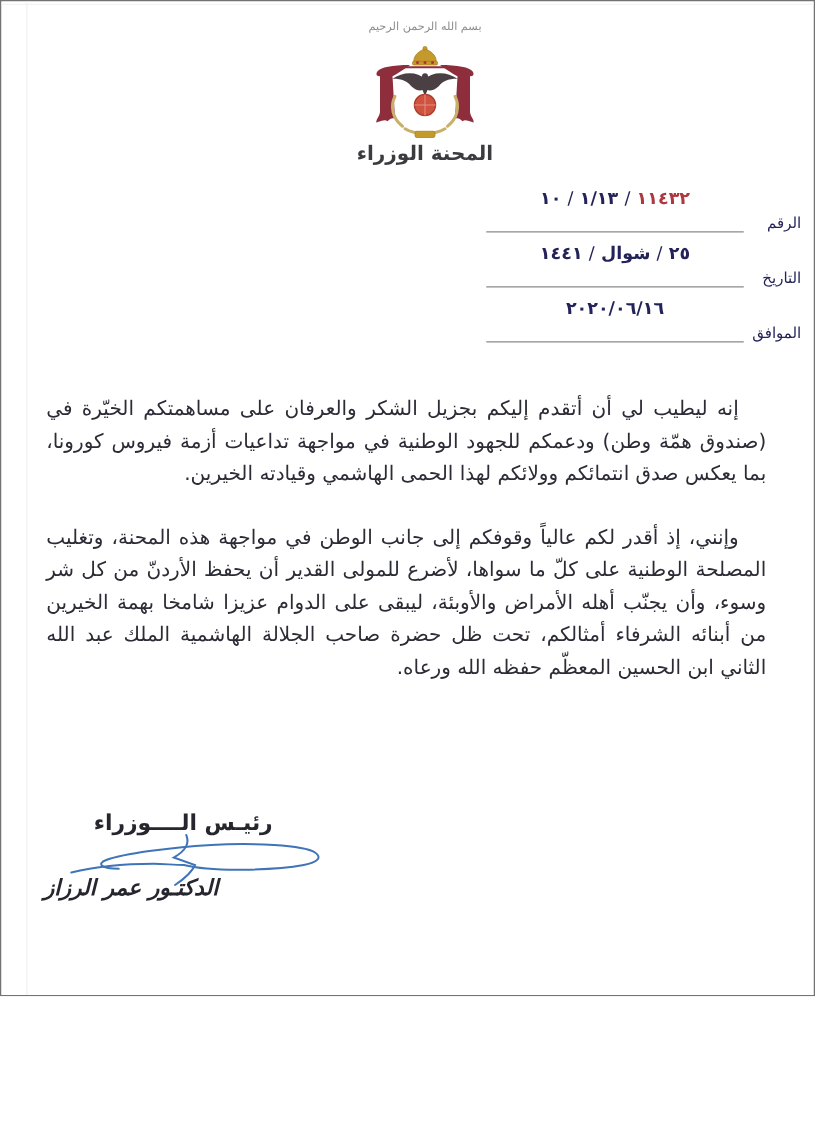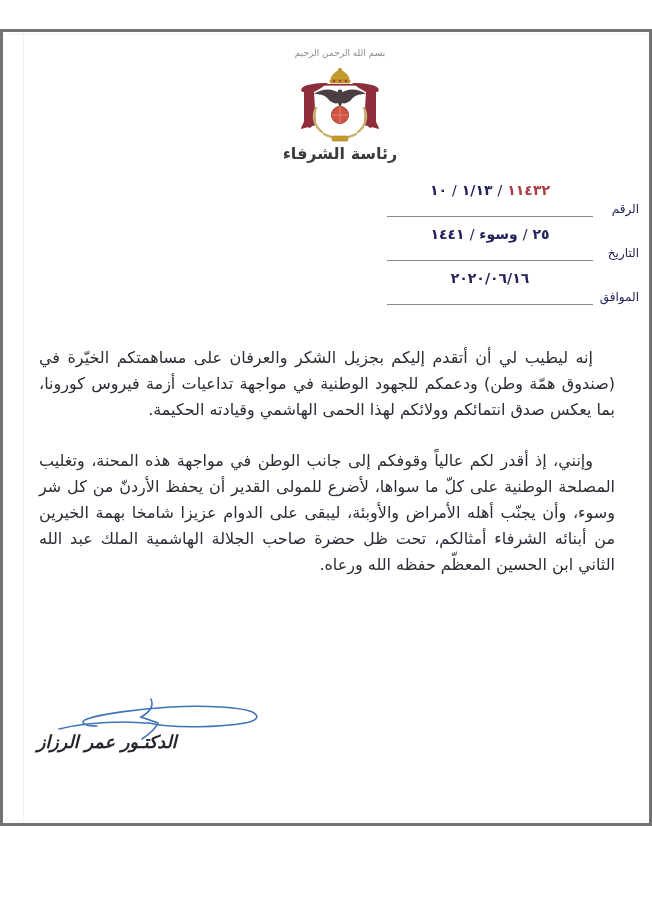--- a/index.html
+++ b/index.html
@@ -8,26 +8,25 @@
     --text-color:#2c2c36;
     --navy:#23235a;
     --emblem-maroon:#8e2e3c;
     --emblem-gold:#c49a2c;
   }
   html,body{margin:0;padding:0;background:#ffffff;}
   .page{
     position:relative;
     width:652px;height:797px;
     background:#ffffff;
-    border:3px solid #737373;
+    border:1px solid #737373;
     box-sizing:border-box;
     overflow:hidden;
     font-family:"DejaVu Sans", sans-serif;
     color:var(--text-color,#2c2c36);
-    margin-top:29px;
   }
   .scan-edge-left{
     position:absolute;left:20px;top:0;bottom:0;width:1px;
     background:#f1f1f1;
   }
   .scan-edge-top{
     position:absolute;left:0;right:0;top:2px;height:1px;
     background:#f3f3f3;
   }
   .center-col{position:absolute;left:28px;right:0;text-align:center;}
@@ -128,47 +127,48 @@
       <g fill="none" stroke="#c9b06a" stroke-width="2.4" stroke-linecap="round">
         <path d="M38 64 C30 58,28 48,32 40"></path>
         <path d="M74 64 C82 58,84 48,80 40"></path>
         <path d="M40 66 C48 71,64 71,72 66"></path>
       </g>
 
       <rect x="48" y="68" width="16" height="5" rx="1.5" fill="#c49a2c" stroke="#a87f1e" stroke-width="0.6"></rect>
     </svg>
   </div>
 
-  <div class="center-col org-calligraphy">رئاسة الشرفاء</div>
+  <div class="center-col org-calligraphy">المحنة الوزراء</div>
 
   <div class="ref-block">
     <div class="ref-row">
       <span class="ref-label">الرقم</span>
       <span class="ref-value">
         <span>١٠</span><span class="sep">/</span><span>١/١٣</span><span class="sep">/</span><span class="red-num">١١٤٣٢</span>
       </span>
     </div>
     <div class="ref-row">
       <span class="ref-label">التاريخ</span>
       <span class="ref-value">
-        <span>٢٥</span><span class="sep">/</span><span>وسوء</span><span class="sep">/</span><span>١٤٤١</span>
+        <span>٢٥</span><span class="sep">/</span><span>شوال</span><span class="sep">/</span><span>١٤٤١</span>
       </span>
     </div>
     <div class="ref-row">
       <span class="ref-label">الموافق</span>
       <span class="ref-value spaced">٢٠٢٠/٠٦/١٦</span>
     </div>
   </div>
 
 
-  <p class="para para-1">إنه ليطيب لي أن أتقدم إليكم بجزيل الشكر والعرفان على مساهمتكم الخيّرة في (صندوق همّة وطن) ودعمكم للجهود الوطنية في مواجهة تداعيات أزمة فيروس كورونا، بما يعكس صدق انتمائكم وولائكم لهذا الحمى الهاشمي وقيادته الحكيمة.</p>
+  <p class="para para-1">إنه ليطيب لي أن أتقدم إليكم بجزيل الشكر والعرفان على مساهمتكم الخيّرة في (صندوق همّة وطن) ودعمكم للجهود الوطنية في مواجهة تداعيات أزمة فيروس كورونا، بما يعكس صدق انتمائكم وولائكم لهذا الحمى الهاشمي وقيادته الخيرين.</p>
 
   <p class="para para-2">وإنني، إذ أقدر لكم عالياً وقوفكم إلى جانب الوطن في مواجهة هذه المحنة، وتغليب المصلحة الوطنية على كلّ ما سواها، لأضرع للمولى القدير أن يحفظ الأردنّ من كل شر وسوء، وأن يجنّب أهله الأمراض والأوبئة، ليبقى على الدوام عزيزا شامخا بهمة الخيرين من أبنائه الشرفاء أمثالكم، تحت ظل حضرة صاحب الجلالة الهاشمية الملك عبد الله الثاني ابن الحسين المعظّم حفظه الله ورعاه.</p>
 
 
+  <div class="signer-title">رئيـس الــــوزراء</div>
 
   <div class="signature">
     <svg width="212" height="46" viewBox="0 0 212 46" aria-hidden="true">
       <g fill="none" stroke="#3f74b8" stroke-width="1.6" stroke-linecap="round">
         <path d="M6 33 C26 28,48 26,72 26 C80 26,88 27,96 27"></path>
         <path d="M96 27 C120 33,170 31,192 27 C203 25,207 21,201 17 C192 11,150 9,118 11 C84 13,48 18,34 23 C26 26,30 30,44 30"></path>
         <path d="M98 3 C101 10,97 16,88 21 L105 27 C102 34,95 39,89 43"></path>
       </g>
     </svg>
   </div>

